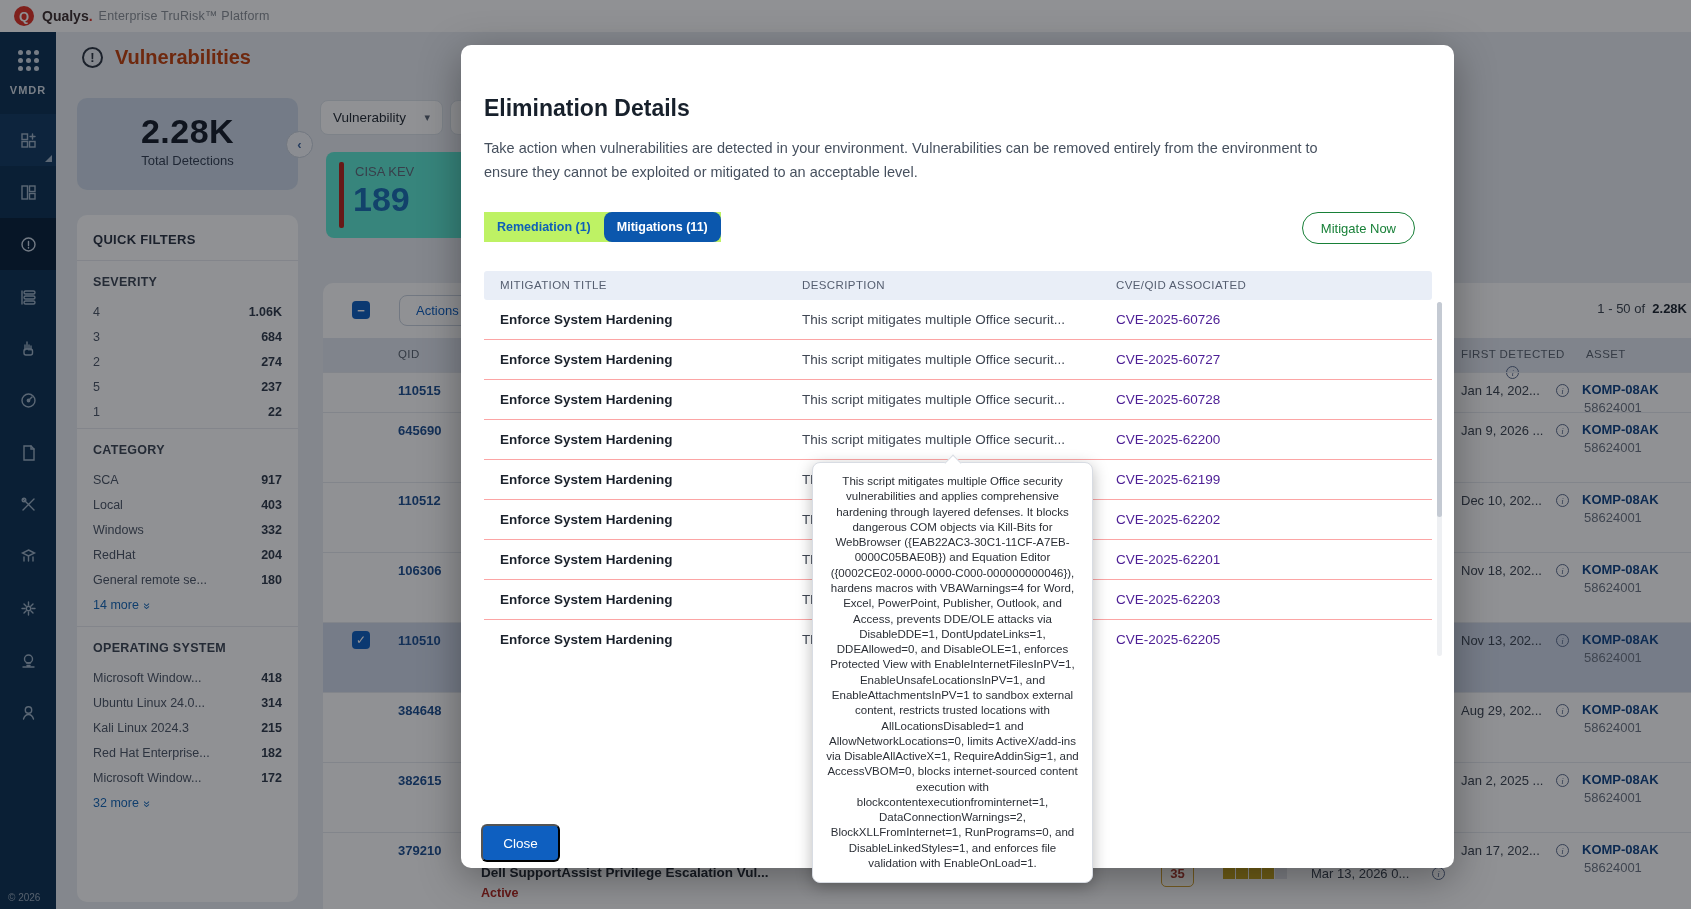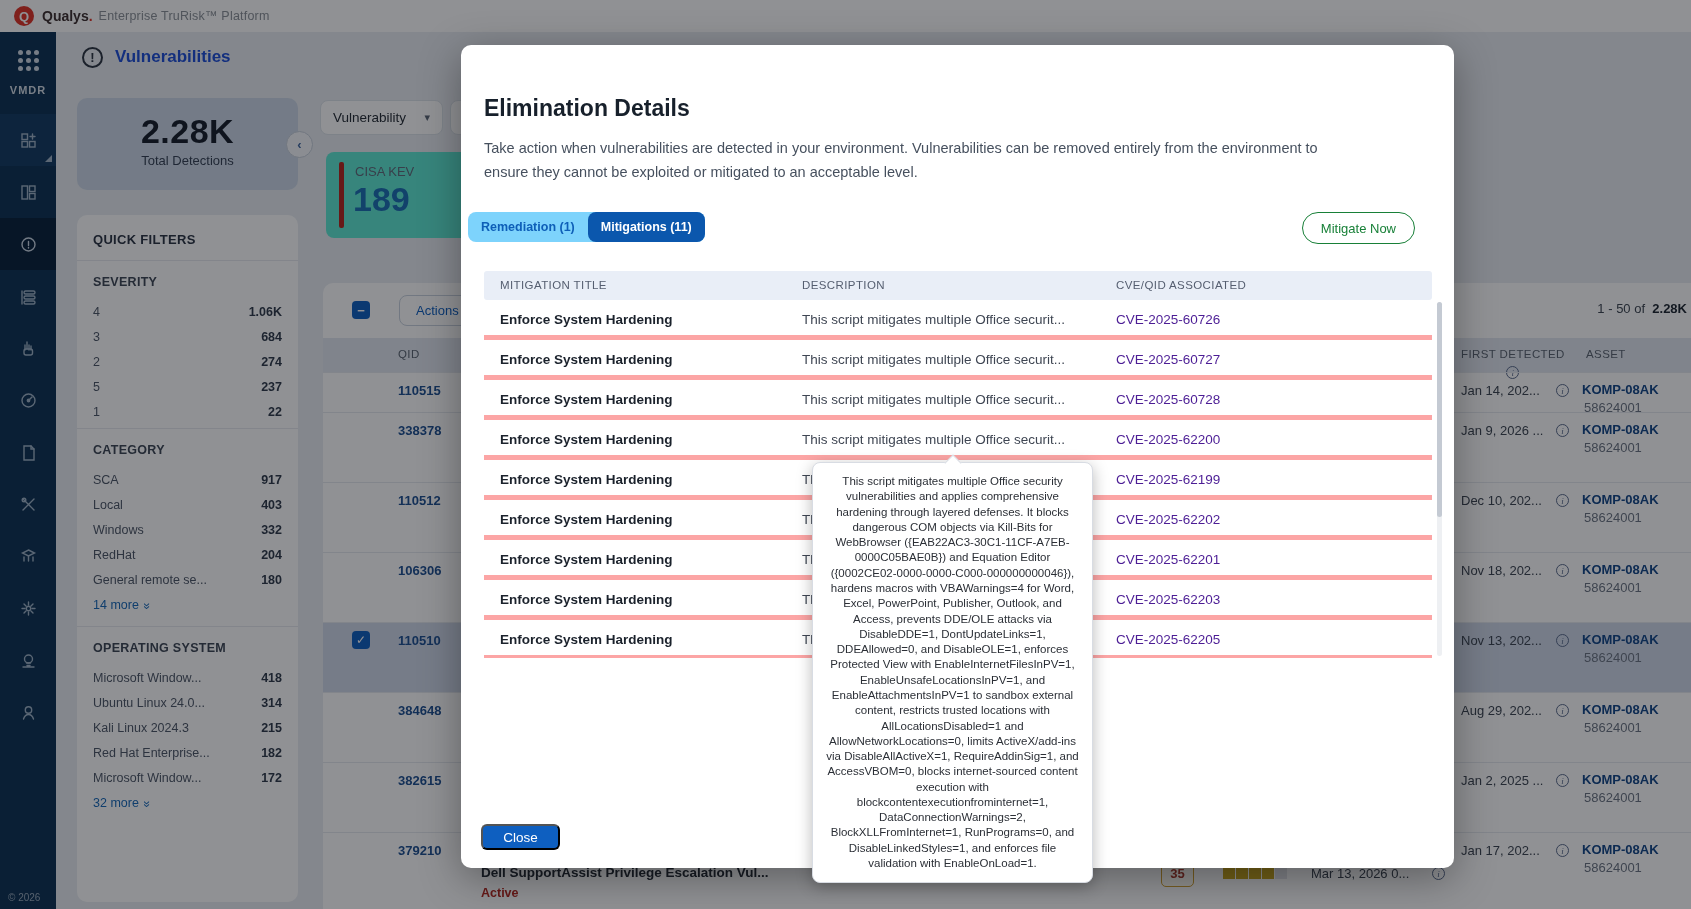--- a/index.html
+++ b/index.html
@@ -23,21 +23,21 @@
   .nav-item { width:56px; height:52px; display:flex; align-items:center; justify-content:center; color:#9fb3c6; position:relative; }
   .nav-item.first { background:#123a61; }
   .nav-item.first::after { content:""; position:absolute; right:4px; bottom:4px; border-left:7px solid transparent; border-bottom:7px solid #9fb3c6; }
   .nav-item.active { background:#061f3a; color:#c9d6e2; }
   .nav-item svg { display:block; }
   .copyright { position:absolute; left:8px; bottom:6px; font-size:10px; color:#97a8ba; }
 
   
   .subheader { position:absolute; left:56px; top:32px; width:1635px; height:50px; z-index:1; display:flex; align-items:center; }
   .vuln-badge { width:21px; height:21px; border:2px solid #2b3440; border-radius:50%; color:#2b3440; font-weight:bold; font-size:13px; display:flex; align-items:center; justify-content:center; margin-left:26px; }
-  .page-title { font-size:17px; font-weight:bold; color:#1d4ed8; margin-left:12px; }
+  .page-title { font-size:20px; font-weight:bold; color:#c2410c; margin-left:12px; }
 
   
   .summary-card { position:absolute; left:77px; top:98px; width:221px; height:92px; background:#ccd8e7; border-radius:10px; z-index:1; text-align:center; padding-top:14px; }
   .summary-value { font-size:34px; font-weight:bold; color:#141c28; letter-spacing:.5px; }
   .summary-label { font-size:13px; color:#333f52; margin-top:2px; }
   .collapse-btn { position:absolute; left:286px; top:131px; width:27px; height:27px; border-radius:50%; background:#f6f8fb; border:1px solid #c6cfdb; z-index:2; color:#3f67a0; font-size:13px; font-weight:bold; display:flex; align-items:center; justify-content:center; }
   .filters-card { position:absolute; left:77px; top:215px; width:221px; height:687px; background:#ffffff; border-radius:10px; z-index:1; }
   .filters-title { font-size:13px; font-weight:bold; color:#2a3342; letter-spacing:.3px; padding:17px 16px 13px 16px; border-bottom:1px solid #e7eaef; }
   .fsection { padding:14px 16px 4px 16px; border-bottom:1px solid #e7eaef; }
   .fsection:last-child { border-bottom:none; }
@@ -85,34 +85,34 @@
   .duedate { position:absolute; left:988px; top:33px; font-size:13px; color:#3b4450; white-space:nowrap; }
   .dueinfo { position:absolute; left:1109px; top:34px; }
 
   
   .overlay { position:absolute; left:0; top:0; width:1691px; height:909px; background:rgba(8,12,18,0.45); z-index:10; }
 
   
   .modal { position:absolute; left:461px; top:45px; width:993px; height:823px; background:#fff; border-radius:10px; box-shadow:0 10px 40px rgba(0,0,0,.35); z-index:20; }
   .m-title { position:absolute; left:23px; top:50px; font-size:23px; font-weight:bold; color:#17202b; }
   .m-desc { position:absolute; left:23px; top:92px; width:882px; font-size:14.5px; color:#46505e; line-height:1.65; }
-  .m-tabs { position:absolute; left:7px; top:167px; display:flex; background:#7dd3fc; border-radius:8px; }
+  .m-tabs { position:absolute; left:23px; top:167px; display:flex; background:#bef264; border-radius:0; }
   .m-tab { font-size:12.5px; padding:8px 13px; color:#0e5fb8; font-weight:bold; border-radius:8px; }
   .m-tab.active { background:#0b57ad; color:#fff; }
   .mitigate-btn { position:absolute; right:39px; top:167px; height:32px; padding:8px 18px; border:1.5px solid #188038; border-radius:16px; background:#fff; color:#188038; font-size:13px; display:flex; align-items:center; }
   .m-thead { position:absolute; left:23px; top:181px; width:948px; height:29px; background:#e9eef7; border-radius:3px; font-size:11.5px; color:#555e70; letter-spacing:.4px; }
   .m-thead span { position:absolute; top:8px; }
   .m-rows { position:absolute; left:23px; top:210px; width:948px; height:358px; overflow:hidden; }
-  .m-row { position:relative; height:40px; border-bottom:5px solid #fca5a5; }
+  .m-row { position:relative; height:40px; border-bottom:1px solid #fca5a5; }
   .m-row .c1 { position:absolute; left:16px; top:12px; font-size:13.5px; font-weight:bold; color:#1b222c; }
   .m-row .c2 { position:absolute; left:318px; top:12px; font-size:13.5px; color:#3f4653; }
   .m-row .c3 { position:absolute; left:632px; top:12px; font-size:13.5px; color:#4c1d95; }
   .m-scroll { position:absolute; left:976px; top:212px; width:5px; height:354px; background:#eef0f3; border-radius:3px; }
   .m-thumb { position:absolute; left:0; top:0; width:5px; height:215px; background:#c4cad3; border-radius:3px; }
-  .close-btn { position:absolute; left:20px; top:779px; width:79px; height:26px; background:#0e5fc0; border-radius:6px; color:#fff; font-size:13.5px; display:flex; align-items:center; justify-content:center; }
+  .close-btn { position:absolute; left:20px; top:779px; width:79px; height:38px; background:#0e5fc0; border-radius:6px; color:#fff; font-size:13.5px; display:flex; align-items:center; justify-content:center; }
 
   
   .tooltip { position:absolute; left:812px; top:462px; width:281px; background:#fff; border:1px solid #d8dce3; border-radius:8px; box-shadow:0 4px 16px rgba(0,0,0,.28); z-index:30; padding:11px 13px; font-size:11.5px; line-height:1.33; color:#2b2f36; text-align:center; }
   .tooltip::before { content:""; position:absolute; left:50%; top:-6px; margin-left:-6px; width:11px; height:11px; background:#fff; border-left:1px solid #d8dce3; border-top:1px solid #d8dce3; transform:rotate(45deg); }
 </style>
 </head>
 <body>
 
 <header class="app-header">
   <div class="qlogo">Q</div>
@@ -332,21 +332,21 @@
   </div>
   <div class="trows" id="trows">
       <div class="trow" style="height: 40px;">
         <span class="qid">110515</span>
         <span class="fdate">Jan 14, 202...</span>
         <span class="rinfo info-i">i</span>
         <span class="asset-name">KOMP-08AK</span>
         <span class="asset-id">58624001</span>
       </div>
       <div class="trow" style="height: 70px;">
-        <span class="qid">338378</span>
+        <span class="qid">645690</span>
         <span class="fdate">Jan 9, 2026 ...</span>
         <span class="rinfo info-i">i</span>
         <span class="asset-name">KOMP-08AK</span>
         <span class="asset-id">58624001</span>
       </div>
       <div class="trow" style="height: 70px;">
         <span class="qid">110512</span>
         <span class="fdate">Dec 10, 202...</span>
         <span class="rinfo info-i">i</span>
         <span class="asset-name">KOMP-08AK</span>

